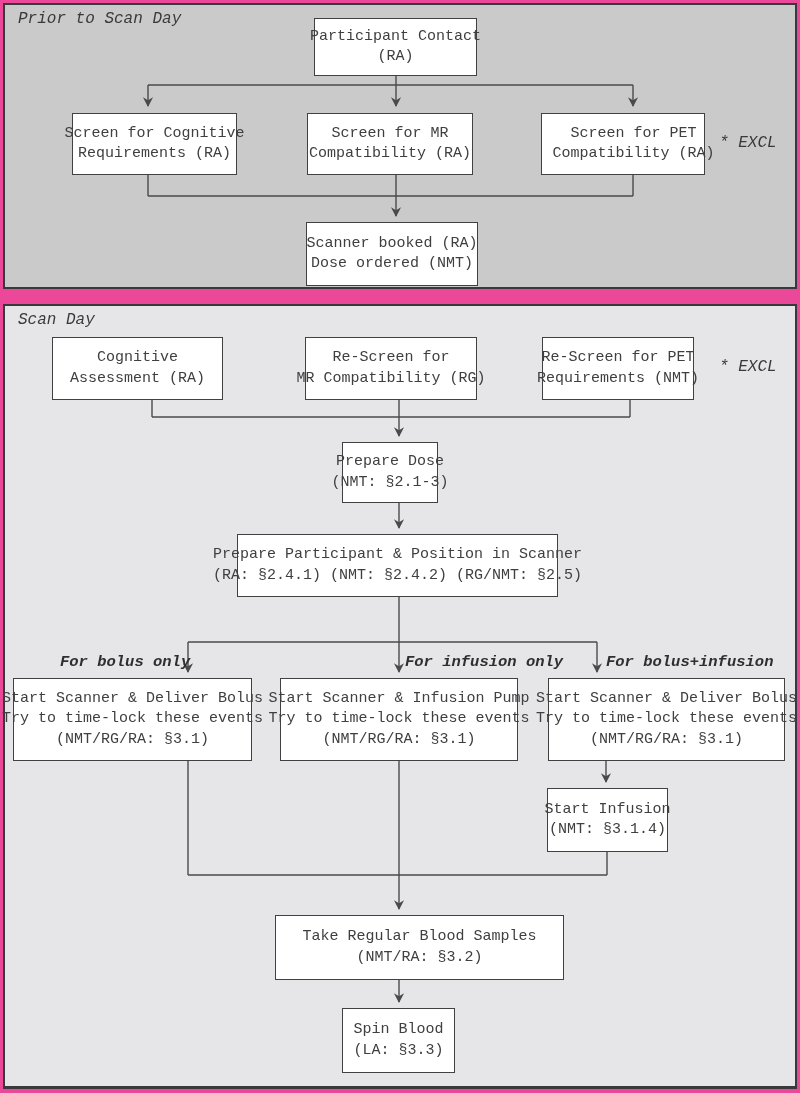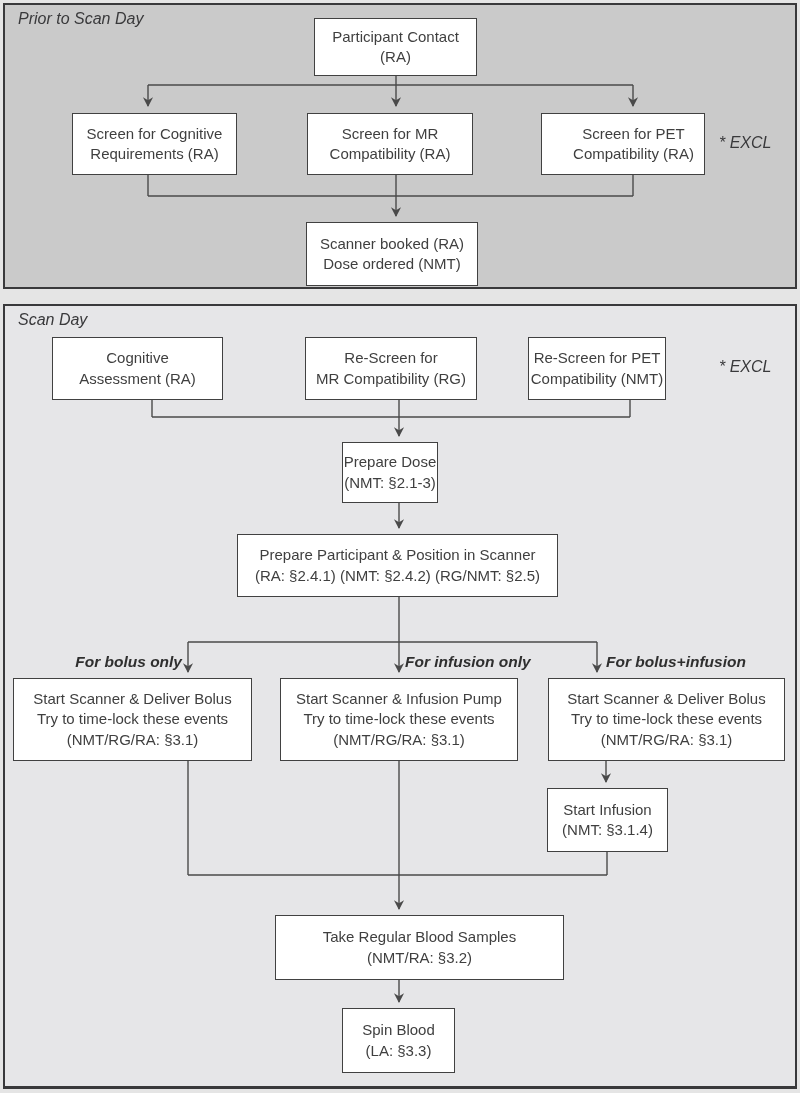--- a/index.html
+++ b/index.html
@@ -6,22 +6,22 @@
     --panel1_bg:#cacaca;
     --panel2_bg:#e6e6e8;
     --box_bg:#ffffff;
     --panel_border:#39393b;
     --box_border:#414141;
     --line:#4a4a4a;
     --text:#3f3f3f;
   }
   html,body{margin:0;padding:0;background:#ffffff;}
   .canvas{
-    position:relative;width:800px;height:1093px;background:#e5e5e5;
-    font-family:Liberation Sans, sans-serif;color:var(--text);overflow:hidden;
+    position:relative;width:800px;height:1093px;background:#ec4899;
+    font-family:Liberation Mono, monospace;color:var(--text);overflow:hidden;
   }
   .panel{position:absolute;border:2px solid var(--panel_border);box-sizing:border-box;z-index:0;}
   .panel1{left:3px;top:3px;width:794px;height:286px;background:var(--panel1_bg);}
   .panel2{left:3px;top:304px;width:794px;height:785px;background:var(--panel2_bg);border-bottom-width:3px;}
   .panel-label{position:absolute;font-style:italic;font-size:16px;color:#39393b;z-index:2;white-space:nowrap;}
   .excl{position:absolute;font-style:italic;font-size:16px;color:#39393b;z-index:2;white-space:nowrap;}
   .branch-label{position:absolute;font-style:italic;font-weight:bold;font-size:15.5px;color:#2f2f2f;z-index:2;white-space:nowrap;}
   .node{
     position:absolute;background:var(--box_bg);border:1.6px solid var(--box_border);
     box-sizing:border-box;display:flex;flex-direction:column;align-items:center;justify-content:center;
@@ -130,23 +130,23 @@
   <div class="node" style="left:52px;top:337px;width:171px;height:63px;">
     <span>Cognitive</span>
     <span>Assessment (RA)</span>
   </div>
 
   <div class="node" style="left:305px;top:337px;width:172px;height:63px;">
     <span>Re-Screen for</span>
     <span>MR Compatibility (RG)</span>
   </div>
 
-  <div class="node" style="left:528px;top:337px;width:138px;height:63px;">
+  <div class="node" style="left:542px;top:337px;width:152px;height:63px;">
     <span>Re-Screen for PET</span>
-    <span>Compatibility (NMT)</span>
+    <span>Requirements (NMT)</span>
   </div>
 
   <div class="excl" style="left:719px;top:358px;">* EXCL</div>
 
   <div class="node" style="left:342px;top:442px;width:96px;height:61px;">
     <span>Prepare Dose</span>
     <span>(NMT: §2.1-3)</span>
   </div>
 
   <div class="node" style="left:237px;top:534px;width:321px;height:63px;">

